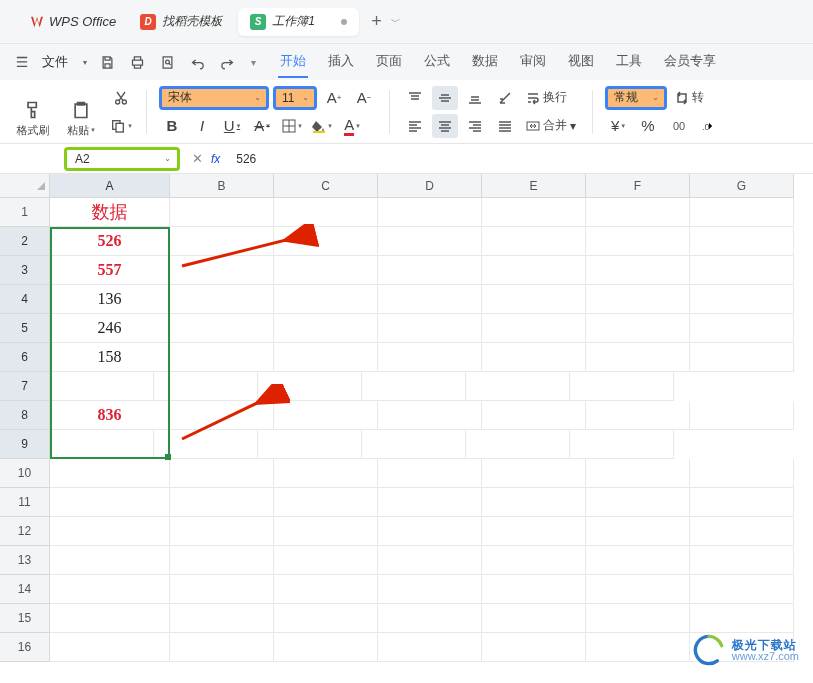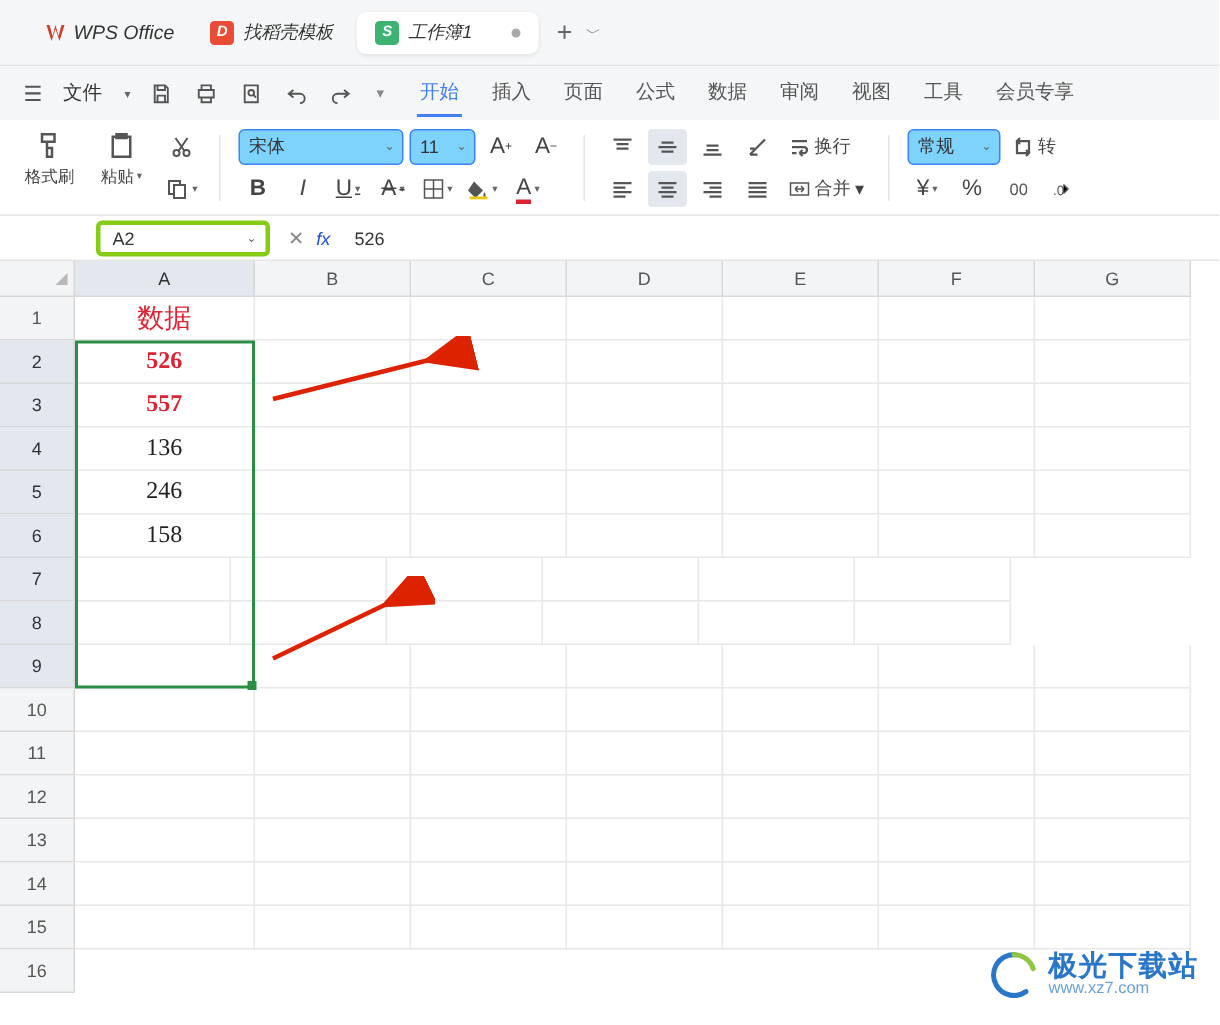--- a/index.html
+++ b/index.html
@@ -23,30 +23,30 @@
 .menu-icon-btn { width: 28px; height: 28px; display: flex; align-items: center; justify-content: center; color: #555; cursor: pointer; border-radius: 4px; font-size: 14px; }
 .hamburger { font-size: 14px; }
 .menu-file { font-size: 13px; color: #333; padding: 0 4px; display: flex; align-items: center; gap: 15px; }
 .menu-file .dd { font-size: 8px; color: #666; }
 .menu-tabs { display: flex; margin-left: 20px; gap: 18px; font-size: 13px; color: #555; }
 .menu-tab { cursor: pointer; padding: 6px 2px; }
 .menu-tab.active { color: #417ff9; border-bottom: 2px solid #417ff9; font-weight: 500; }
 
 
 .ribbon { height: 64px; background: #fff; border-bottom: 1px solid #e5e5e5; display: flex; align-items: center; padding: 4px 12px; gap: 6px; }
-.ribbon-big-btn { display: flex; flex-direction: column; align-items: center; justify-content: flex-start; width: 42px; height: 52px; color: #444; cursor: pointer; font-size: 11px; gap: 2px; }
+.ribbon-big-btn { display: flex; flex-direction: column; align-items: center; justify-content: flex-end; width: 42px; height: 52px; color: #444; cursor: pointer; font-size: 11px; gap: 2px; }
 .ribbon-big-btn .ico { font-size: 18px; height: 22px; display:flex; align-items:center; }
 .ribbon-big-btn .lbl { display: flex; align-items: center; gap: 2px; }
 .ribbon-big-btn .dd { font-size: 7px; color: #666; }
 .ribbon-col { display: flex; flex-direction: column; gap: 4px; justify-content: center; }
 .ribbon-row { display: flex; align-items: center; gap: 4px; }
 .ribbon-small-btn { width: 26px; height: 24px; display: flex; align-items: center; justify-content: center; color: #444; cursor: pointer; border-radius: 3px; font-size: 15px; position: relative; }
 .ribbon-small-btn .dd { font-size: 7px; margin-left: 2px; color: #666; }
 .ribbon-sep { width: 1px; height: 44px; background: #e5e5e5; margin: 0 6px; }
-.font-select { height: 24px; border: 1px solid #3b82f6; border-radius: 4px; font-size: 12px; padding: 0 18px 0 6px; background: #7dd3fc; color: #333; display: flex; align-items: center; position: relative; cursor: pointer; }
+.font-select { height: 24px; border: 3px solid #3b82f6; border-radius: 4px; font-size: 12px; padding: 0 18px 0 6px; background: #fdba74; color: #333; display: flex; align-items: center; position: relative; cursor: pointer; }
 .font-select .dd { position: absolute; right: 5px; font-size: 8px; color: #666; }
 .font-name { width: 110px; }
 .font-size { width: 44px; }
 .wrap-btn { display: flex; align-items: center; gap: 3px; height: 24px; padding: 0 4px; font-size: 12px; color: #444; cursor: pointer; }
 
 
 .formula-row { height: 30px; display: flex; align-items: center; border-bottom: 1px solid #e5e5e5; background: #fff; }
 .name-box { width: 116px; border: 3px solid #84cc16; border-radius: 4px; height: 24px; margin-left: 64px; display: flex; align-items: center; padding: 0 8px; font-size: 12px; color: #333; position: relative; }
 .name-box .dd { position: absolute; right: 6px; font-size: 8px; color: #666; }
 .fx-area { display: flex; align-items: center; margin-left: 12px; gap: 8px; }
@@ -74,21 +74,21 @@
 .selection-handle { position: absolute; width: 6px; height: 6px; background: #2a8e45; right: -3px; bottom: -3px; }
 .col-A { width: 120px; }
 .col-other { width: 104px; }
 
 
 .arrow-svg { position: absolute; pointer-events: none; }
 
 
 .watermark { position: absolute; right: 14px; bottom: 16px; display: flex; align-items: center; gap: 6px; }
 .watermark .wm-txt { display: flex; flex-direction: column; line-height: 1; }
-.watermark .wm-main { font-size: 19px; font-weight: bold; color: #2a76c9; letter-spacing: 1px; }
+.watermark .wm-main { font-size: 12px; font-weight: bold; color: #2a76c9; letter-spacing: 1px; }
 .watermark .wm-sub { font-size: 11px; color: #6aa0d8; }
 </style>
 </head>
 <body>
 
 <div class="title-bar">
   <div class="app-logo">
     <svg viewBox="0 0 24 24">
         <path fill="#d23c2a" d="M3 4 L8 20 L12 8 L16 20 L21 4 L18 4 L15 15 L12 4 L9 15 L6 4 Z"></path>
       </svg>
@@ -422,20 +422,29 @@
       </div>
     <div class="grid-row">
         <div class="cell col-other"></div>
         <div class="cell col-other"></div>
         <div class="cell col-other"></div>
         <div class="cell col-other"></div>
         <div class="cell col-other"></div>
         <div class="cell col-other"></div>
       </div>
     <div class="grid-row">
+        <div class="cell col-A red">836</div>
+        <div class="cell col-other"></div>
+        <div class="cell col-other"></div>
+        <div class="cell col-other"></div>
+        <div class="cell col-other"></div>
+        <div class="cell col-other"></div>
+        <div class="cell col-other"></div>
+      </div>
+    <div class="grid-row">
         <div class="cell col-other"></div>
         <div class="cell col-other"></div>
         <div class="cell col-other"></div>
         <div class="cell col-other"></div>
         <div class="cell col-other"></div>
         <div class="cell col-other"></div>
       </div>
     <div class="grid-row">
         <div class="cell col-A"></div>
         <div class="cell col-other"></div>

